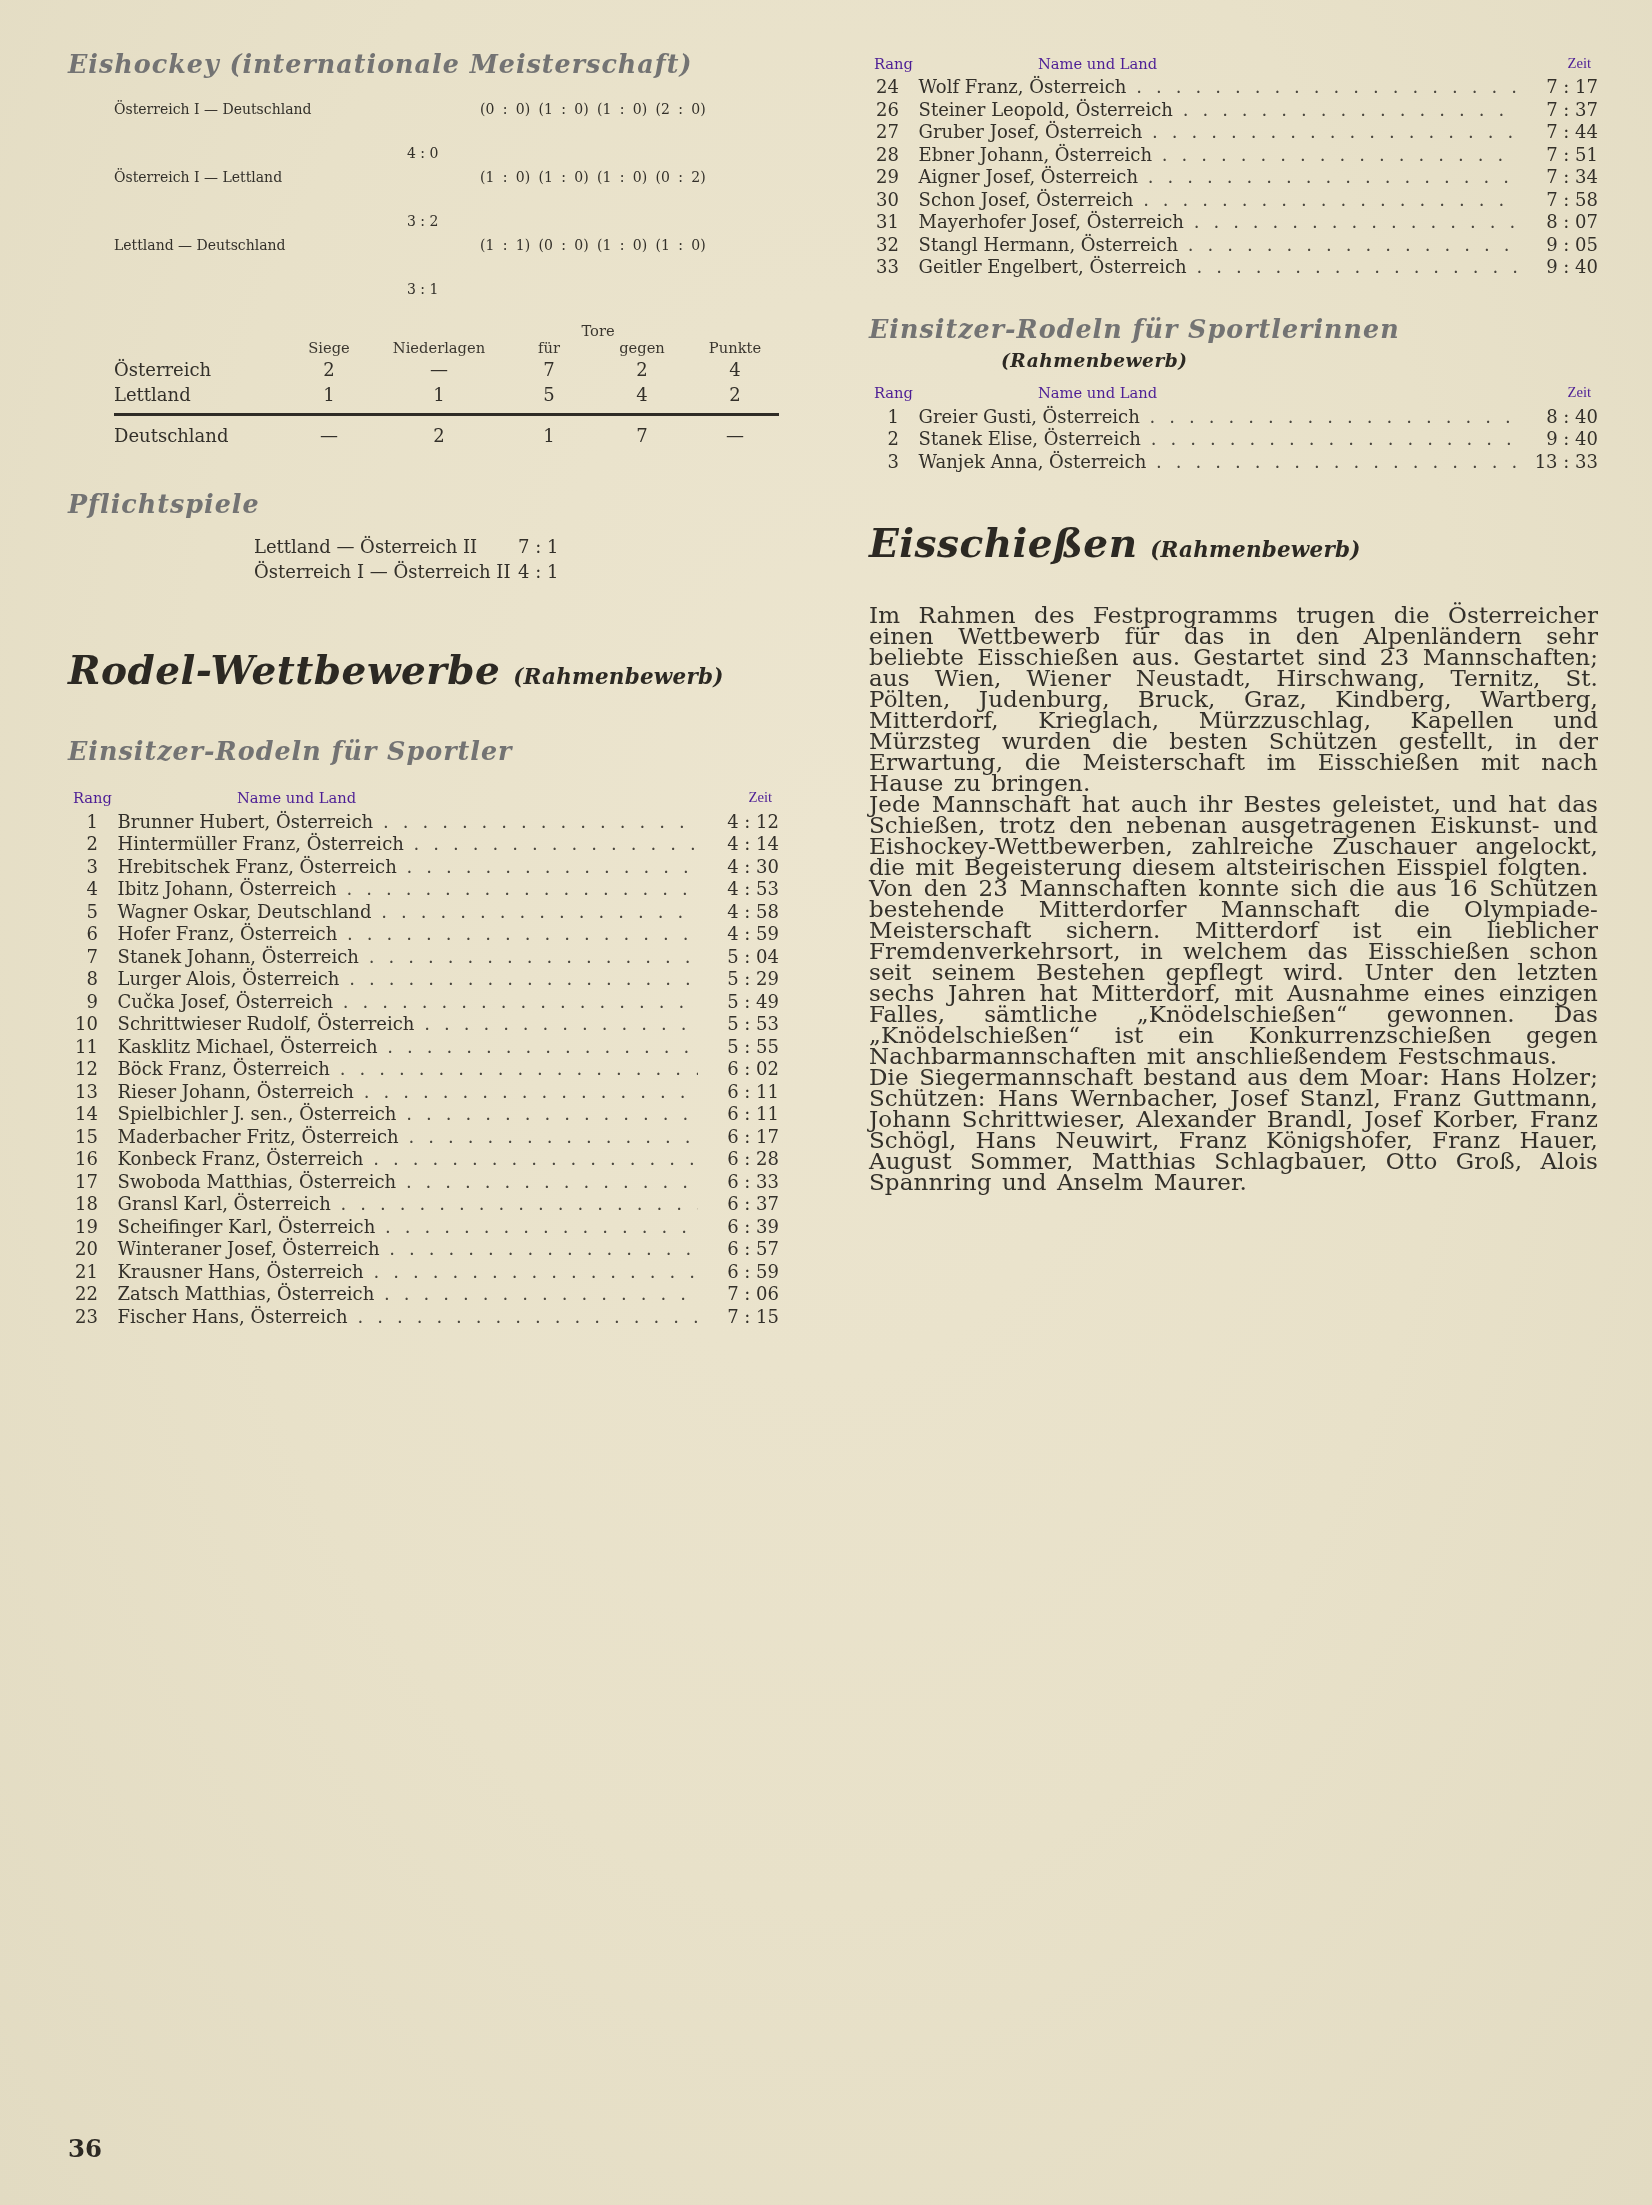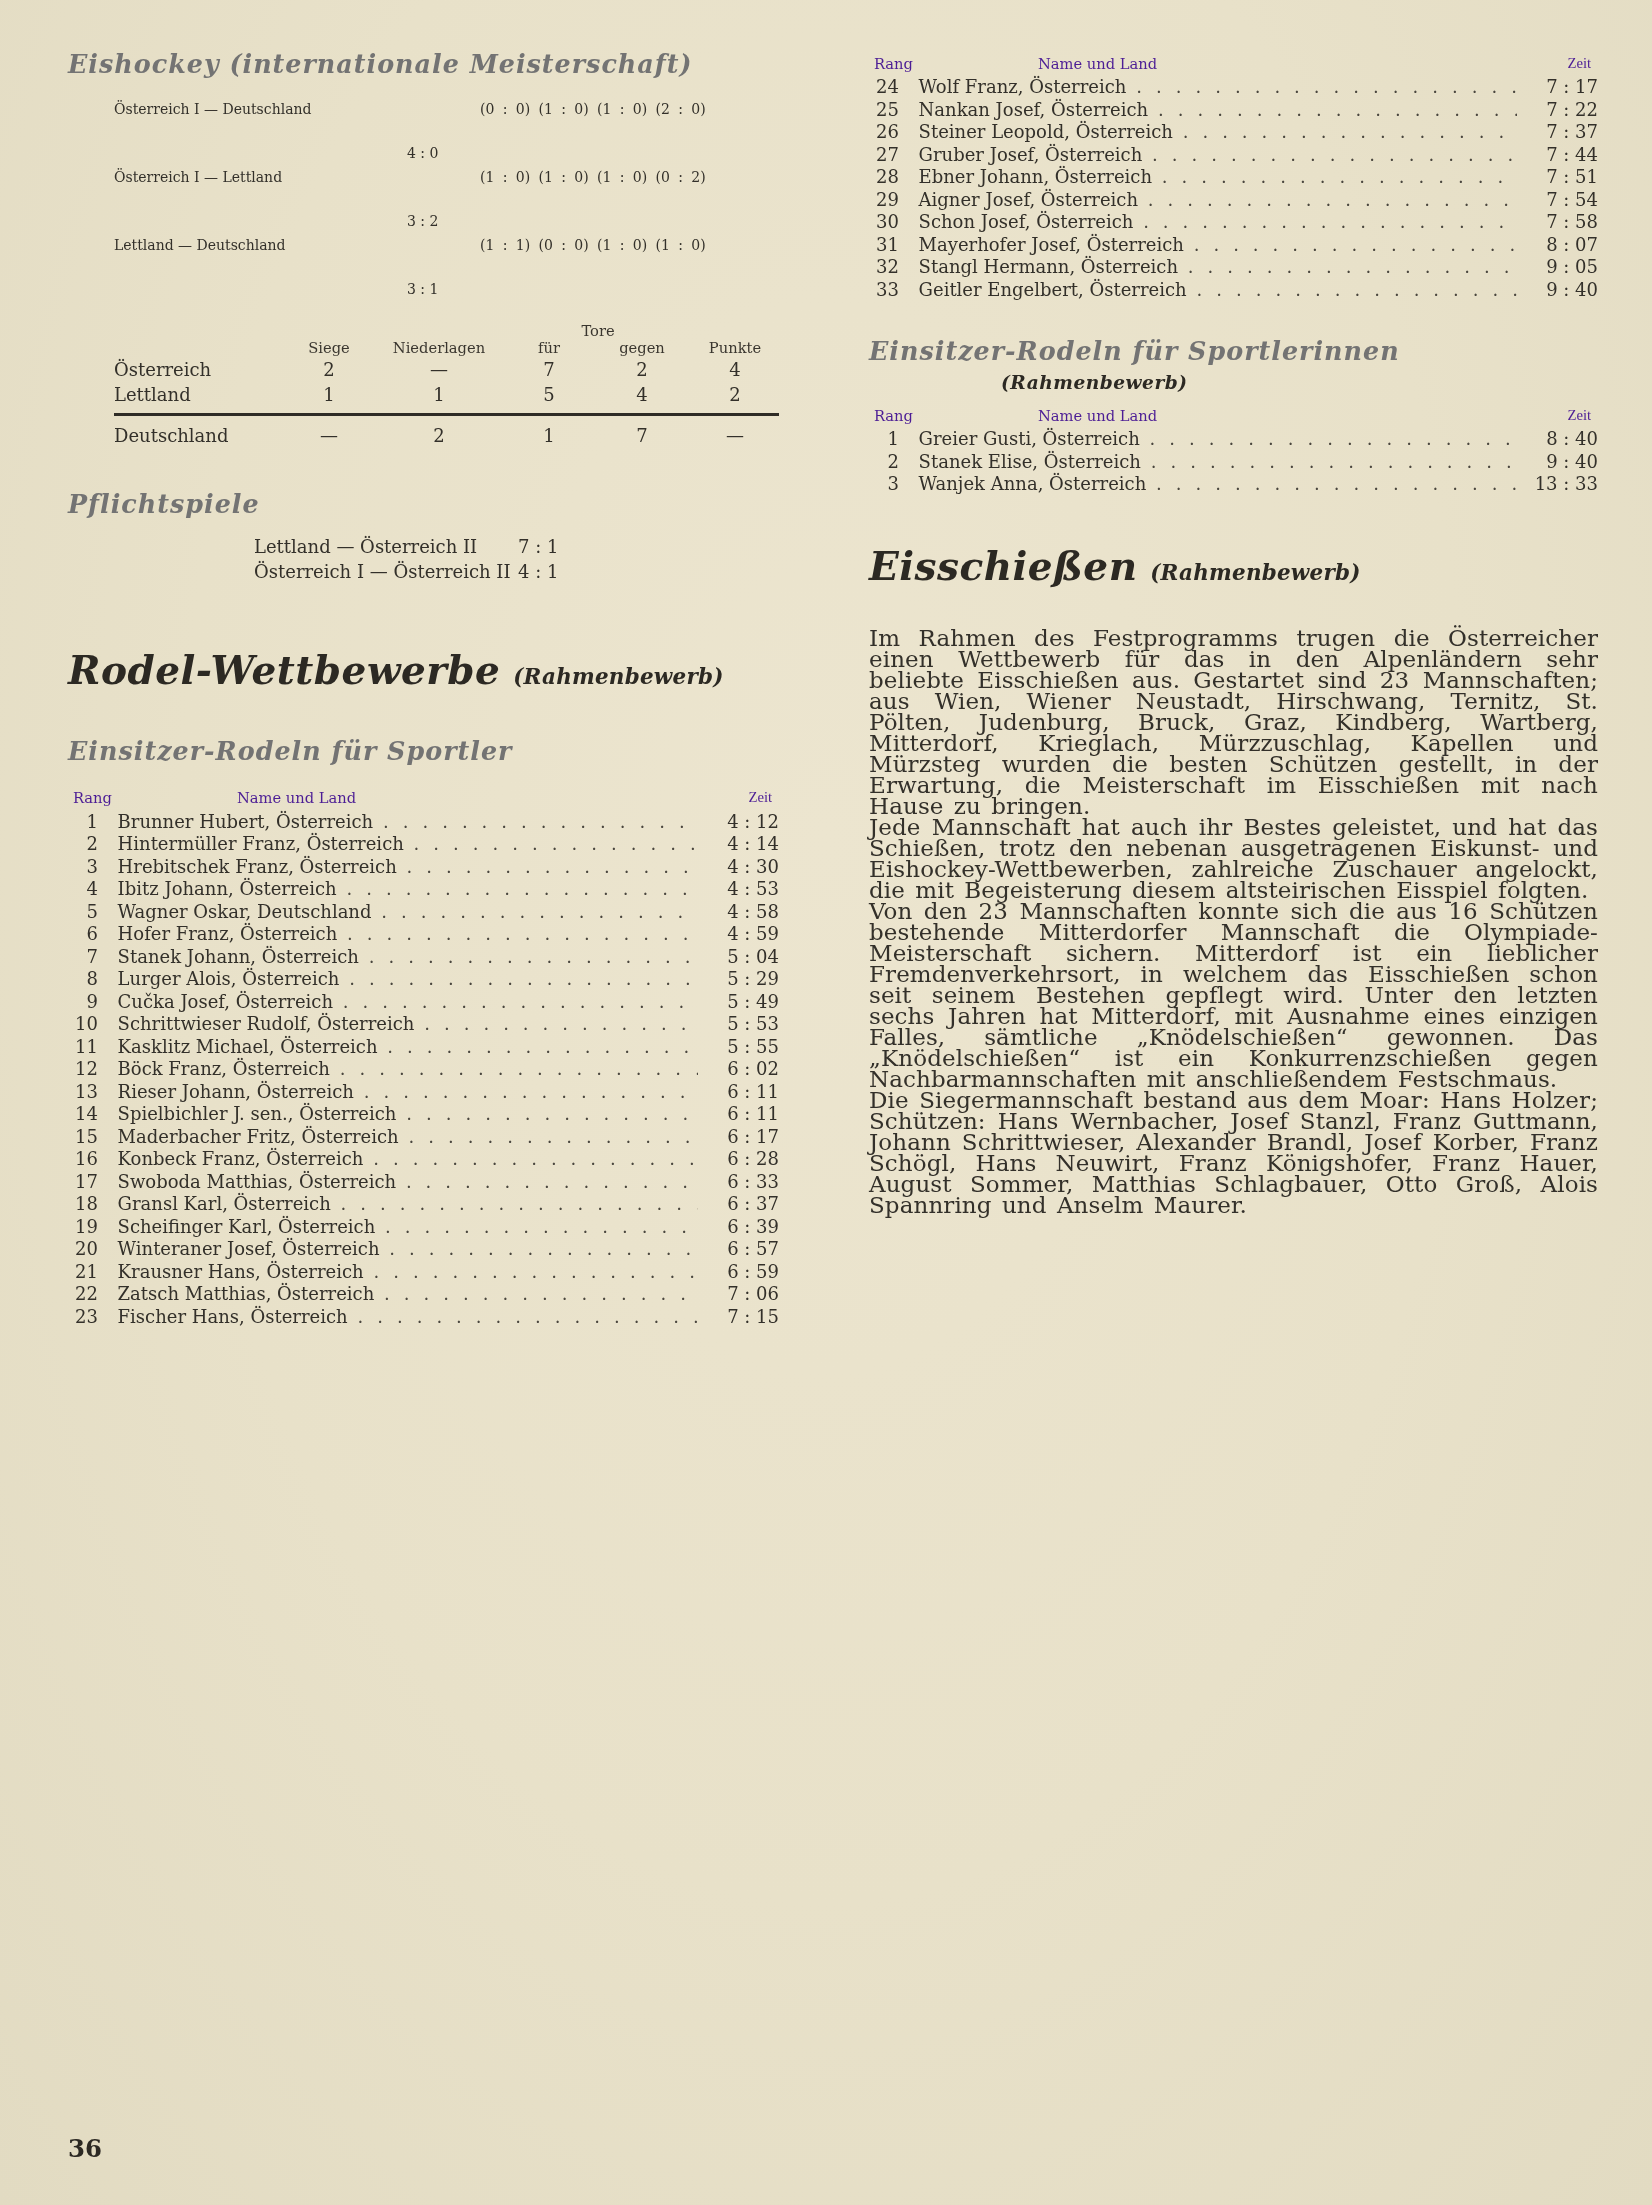--- a/index.html
+++ b/index.html
@@ -362,26 +362,20 @@
 
     <div class="ranklist">
 
         <div class="rank-row">
           <span class="r-rang">24</span>
           <span class="r-name">Wolf Franz, Österreich</span>
           <span class="r-leader"></span>
           <span class="r-zeit">7 : 17</span>
         </div>
 
-        <div class="rank-row">
-          <span class="r-rang">25</span>
-          <span class="r-name">Nankan Josef, Österreich</span>
-          <span class="r-leader"></span>
-          <span class="r-zeit">7 : 22</span>
-        </div>
 
         <div class="rank-row">
           <span class="r-rang">26</span>
           <span class="r-name">Steiner Leopold, Österreich</span>
           <span class="r-leader"></span>
           <span class="r-zeit">7 : 37</span>
         </div>
 
         <div class="rank-row">
           <span class="r-rang">27</span>
@@ -394,21 +388,21 @@
           <span class="r-rang">28</span>
           <span class="r-name">Ebner Johann, Österreich</span>
           <span class="r-leader"></span>
           <span class="r-zeit">7 : 51</span>
         </div>
 
         <div class="rank-row">
           <span class="r-rang">29</span>
           <span class="r-name">Aigner Josef, Österreich</span>
           <span class="r-leader"></span>
-          <span class="r-zeit">7 : 54</span>
+          <span class="r-zeit">7 : 34</span>
         </div>
 
         <div class="rank-row">
           <span class="r-rang">30</span>
           <span class="r-name">Schon Josef, Österreich</span>
           <span class="r-leader"></span>
           <span class="r-zeit">7 : 58</span>
         </div>
 
         <div class="rank-row">

